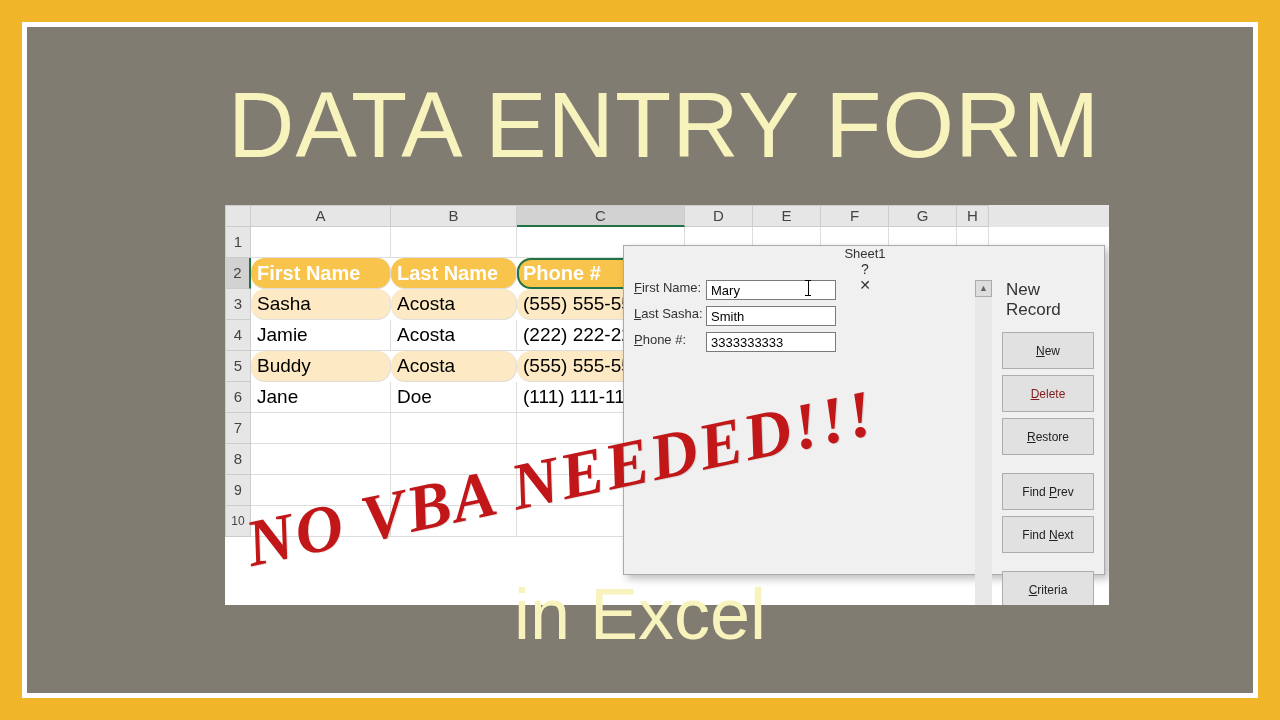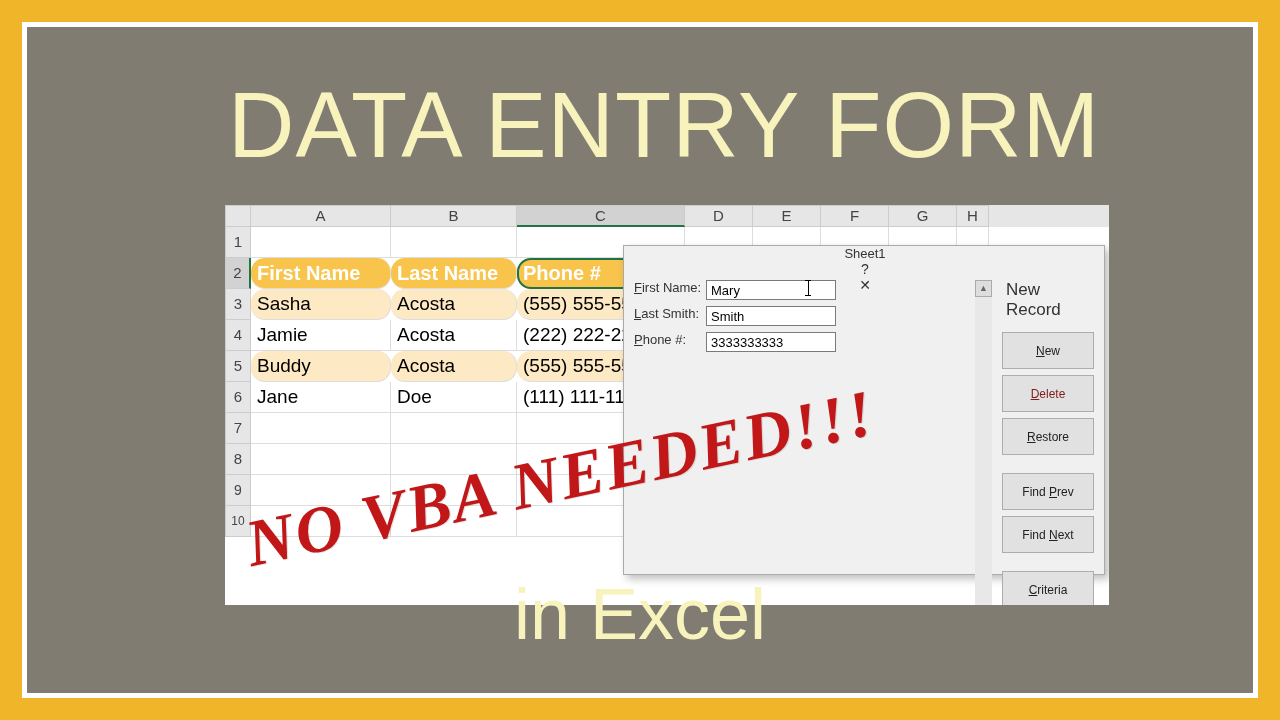--- a/index.html
+++ b/index.html
@@ -265,21 +265,21 @@
         <span class="dlg-close">✕</span>
       </div>
       <div class="dlg-body">
         <div class="dlg-fields">
           <div class="field-row">
             <span class="field-lbl"><span class="ul">F</span><span>irst Name:</span></span>
             <input class="field-in" value="Mary" style="">
             <span class="cursor-i" style="position:relative;left:-28px;top:0"></span>
           </div>
           <div class="field-row">
-            <span class="field-lbl"><span class="ul">L</span><span>ast Smith:</span></span>
+            <span class="field-lbl"><span class="ul">L</span><span>ast Sasha:</span></span>
             <input class="field-in" value="Smith" style="">
           </div>
           <div class="field-row">
             <span class="field-lbl"><span class="ul">P</span><span>hone #:</span></span>
             <input class="field-in" value="3333333333" style="">
           </div>
         </div>
         <div class="scroll">
           <div class="scroll-arrow">▲</div>
           <div class="scroll-track" style="height:246px">

